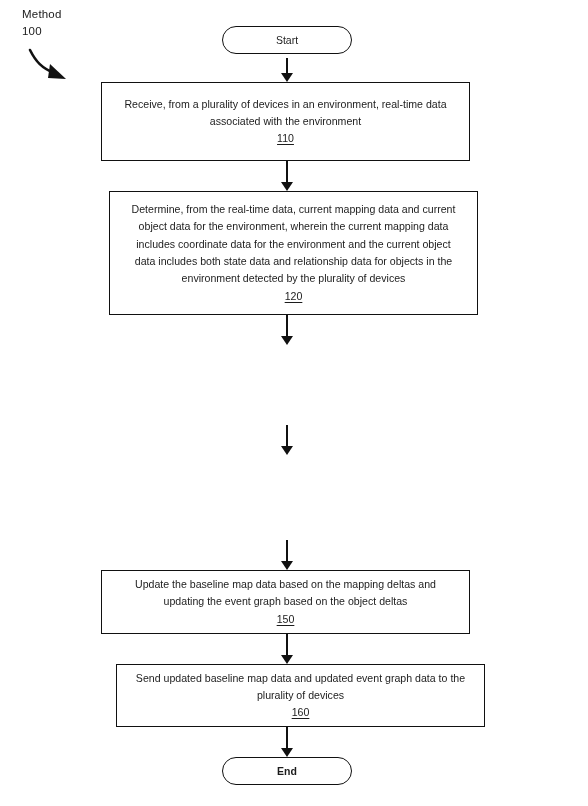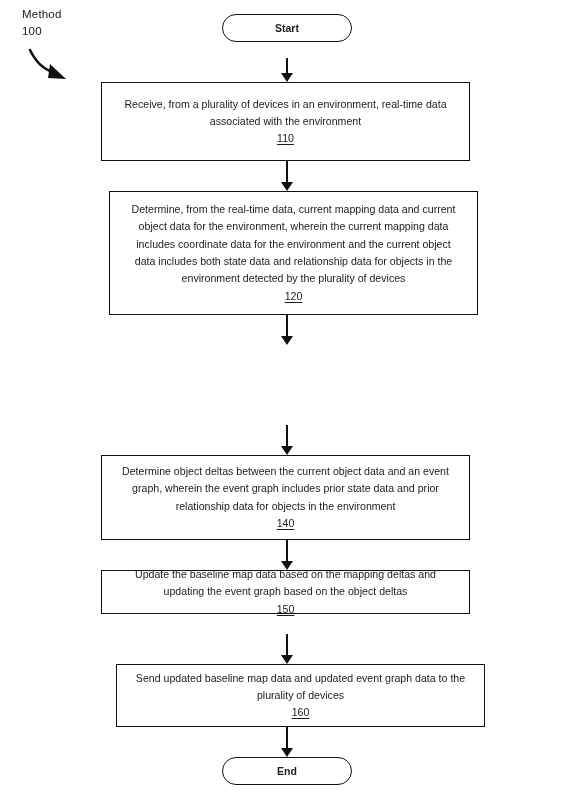--- a/index.html
+++ b/index.html
@@ -46,21 +46,21 @@
     border: 1.6px solid #111111;
     border-radius: 14px;
     background: #ffffff;
     box-sizing: border-box;
     display: flex;
     align-items: center;
     justify-content: center;
     font-size: 10.5px;
     color: #1c1c1c;
   }
-  #node-start { top: 14px; font-weight: bold; }
+  #node-start { top: 26px; }
   #node-end   { top: 757px; font-weight: bold; }
 
   
   .process {
     position: absolute;
     left: 101px;
     width: 369px;
     border: 1.7px solid #111111;
     background: #ffffff;
     box-sizing: border-box;
@@ -79,21 +79,21 @@
     display: block;
     text-decoration: underline;
     text-underline-offset: 1.5px;
     margin-top: 0px;
   }
 
   #node-110 { top: 82px;  height: 79px; }
   #node-120 { top: 191px; height: 124px; margin-left: 8px; }
   #node-130 { top: 345px; height: 80px; }
   #node-140 { top: 455px; height: 85px; }
-  #node-150 { top: 570px; height: 44px; }
+  #node-150 { top: 570px; height: 64px; }
   #node-160 { top: 664px; height: 63px; margin-left: 15px; }
 
   
   .connector {
     position: absolute;
     left: 286px;
     width: 2px;
     background: #111111;
   }
   .arrowhead {
@@ -163,24 +163,20 @@
     <span class="refnum">120</span>
   </div>
 
   <div class="connector" id="conn-3"></div>
   <div class="arrowhead" id="head-3"></div>
 
 
   <div class="connector" id="conn-4"></div>
   <div class="arrowhead" id="head-4"></div>
 
-  <div class="process" id="node-140">
-    <span class="body">Determine object deltas between the current object data and an event graph, wherein the event graph includes prior state data and prior relationship data for objects in the environment</span>
-    <span class="refnum">140</span>
-  </div>
 
   <div class="connector" id="conn-5"></div>
   <div class="arrowhead" id="head-5"></div>
 
   <div class="process" id="node-150">
     <span class="body">Update the baseline map data based on the mapping deltas and updating the event graph based on the object deltas</span>
     <span class="refnum">150</span>
   </div>
 
   <div class="connector" id="conn-6"></div>

